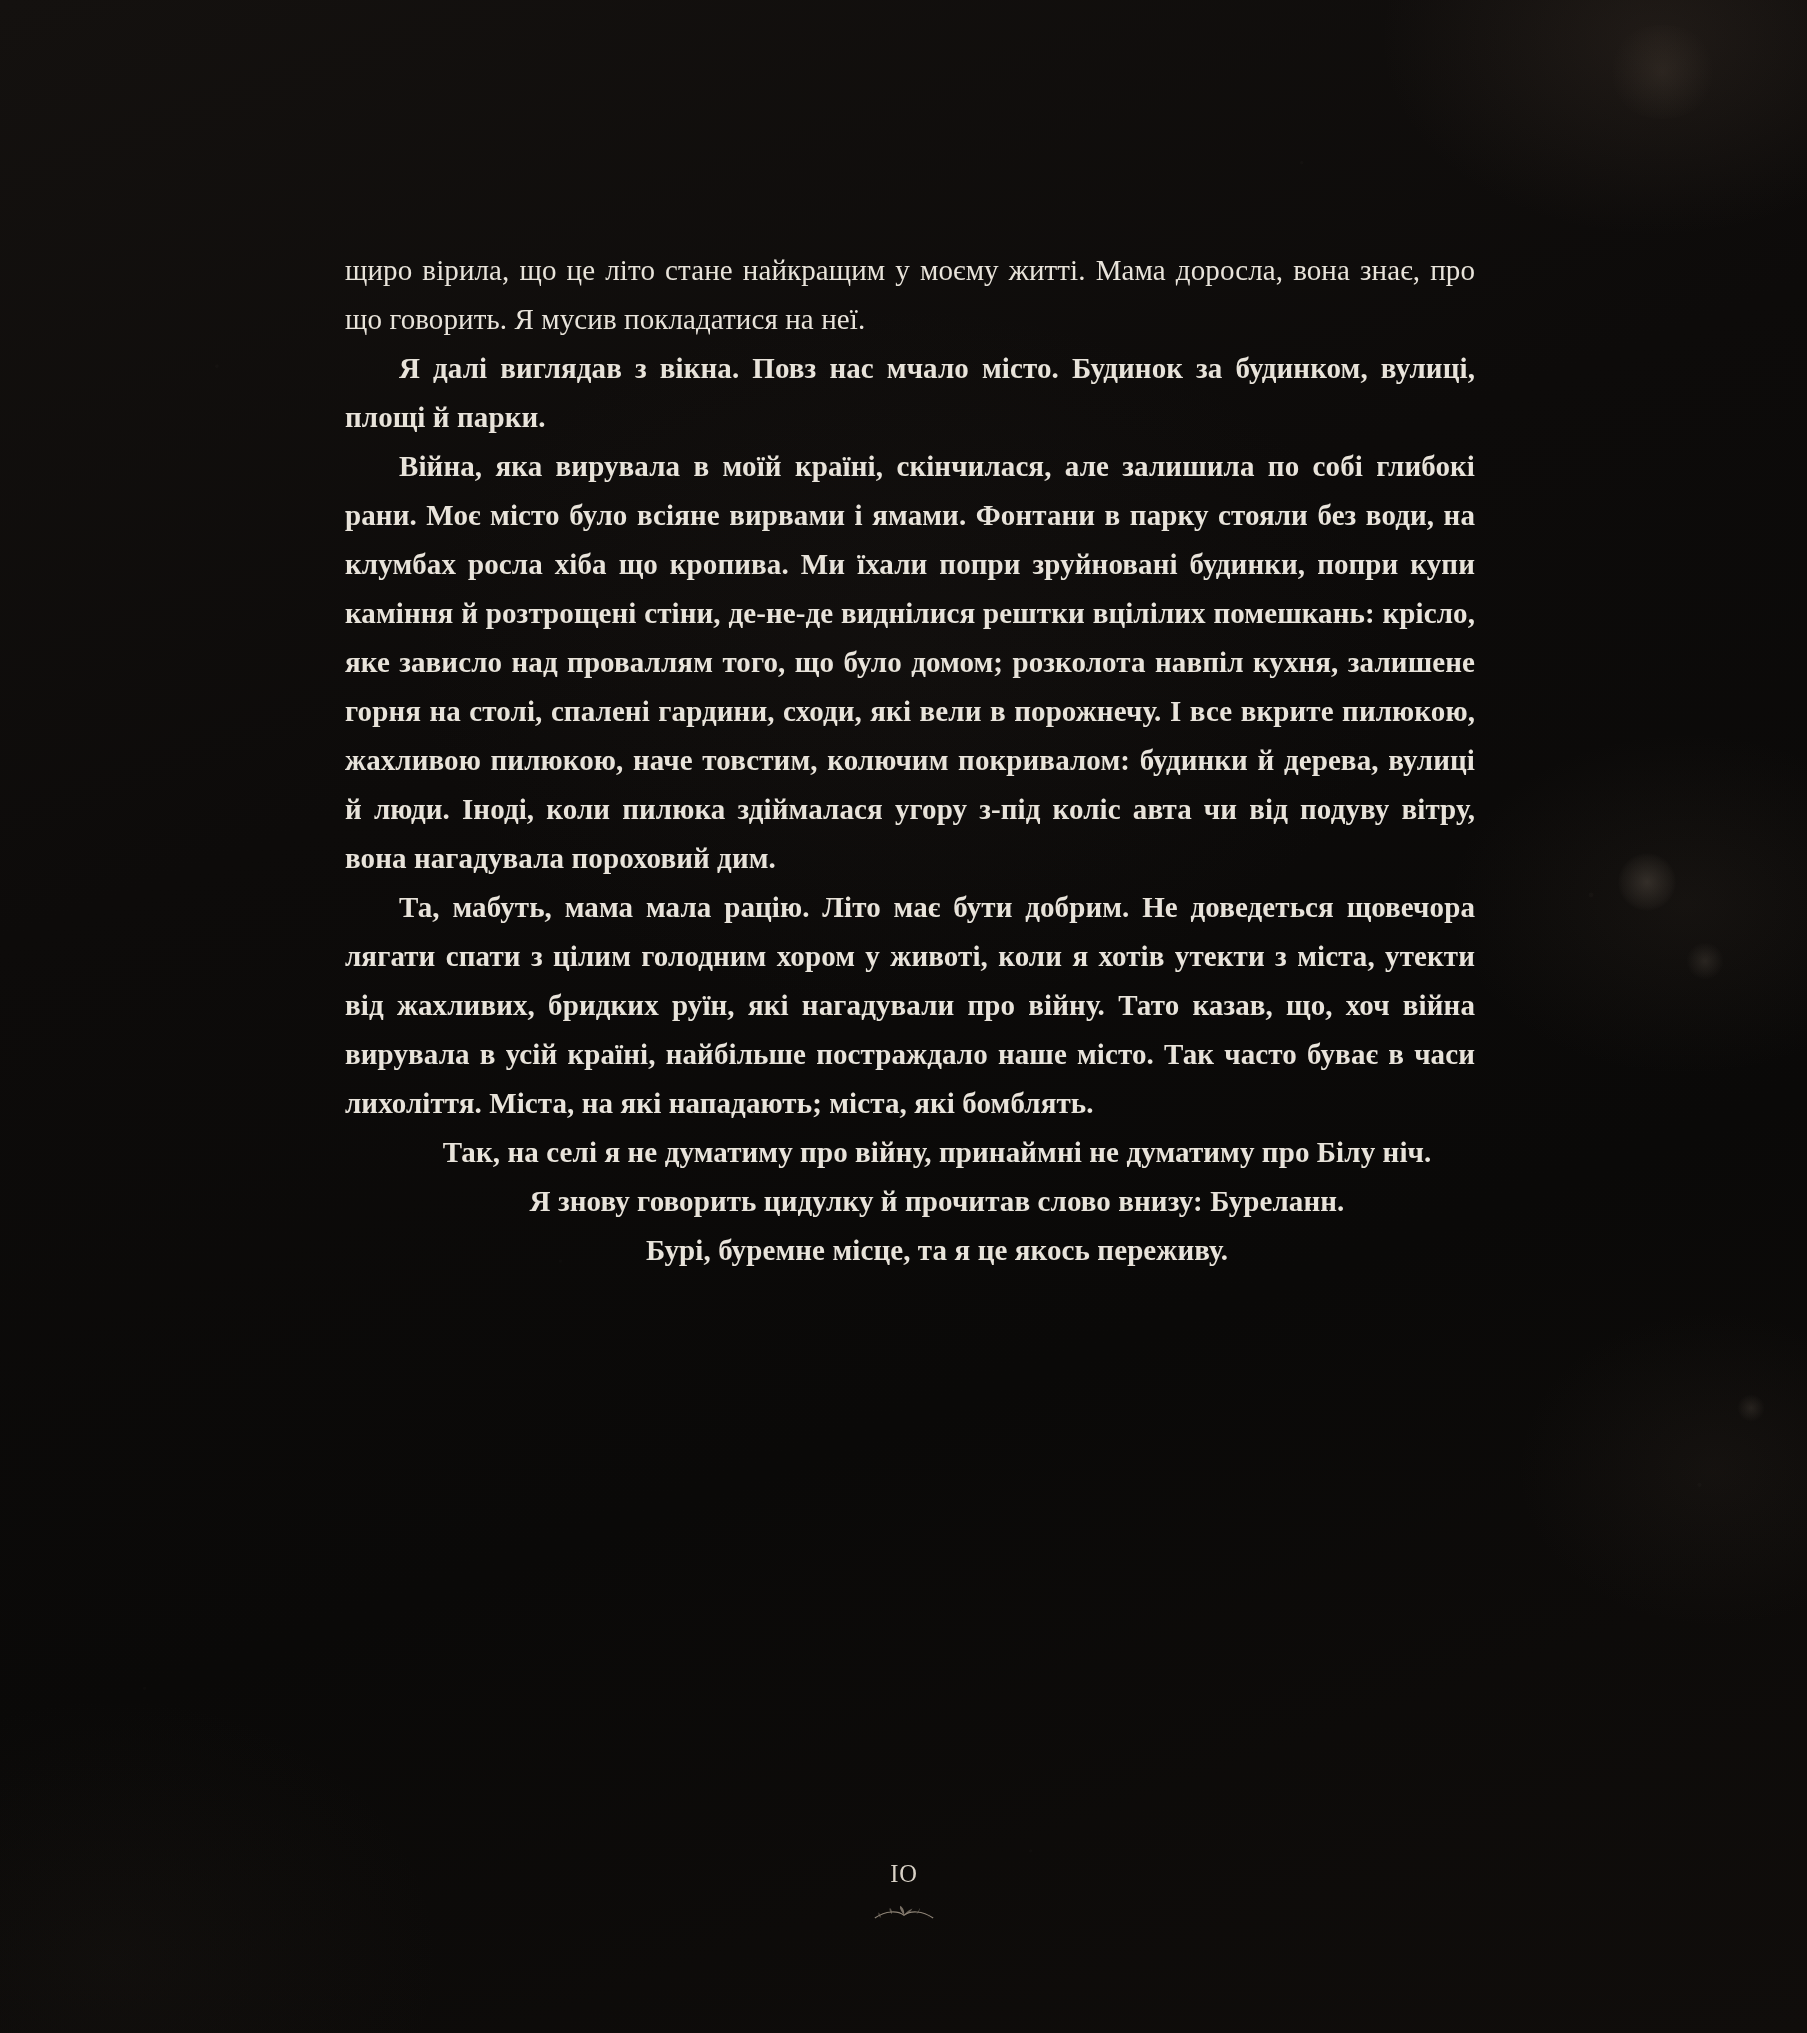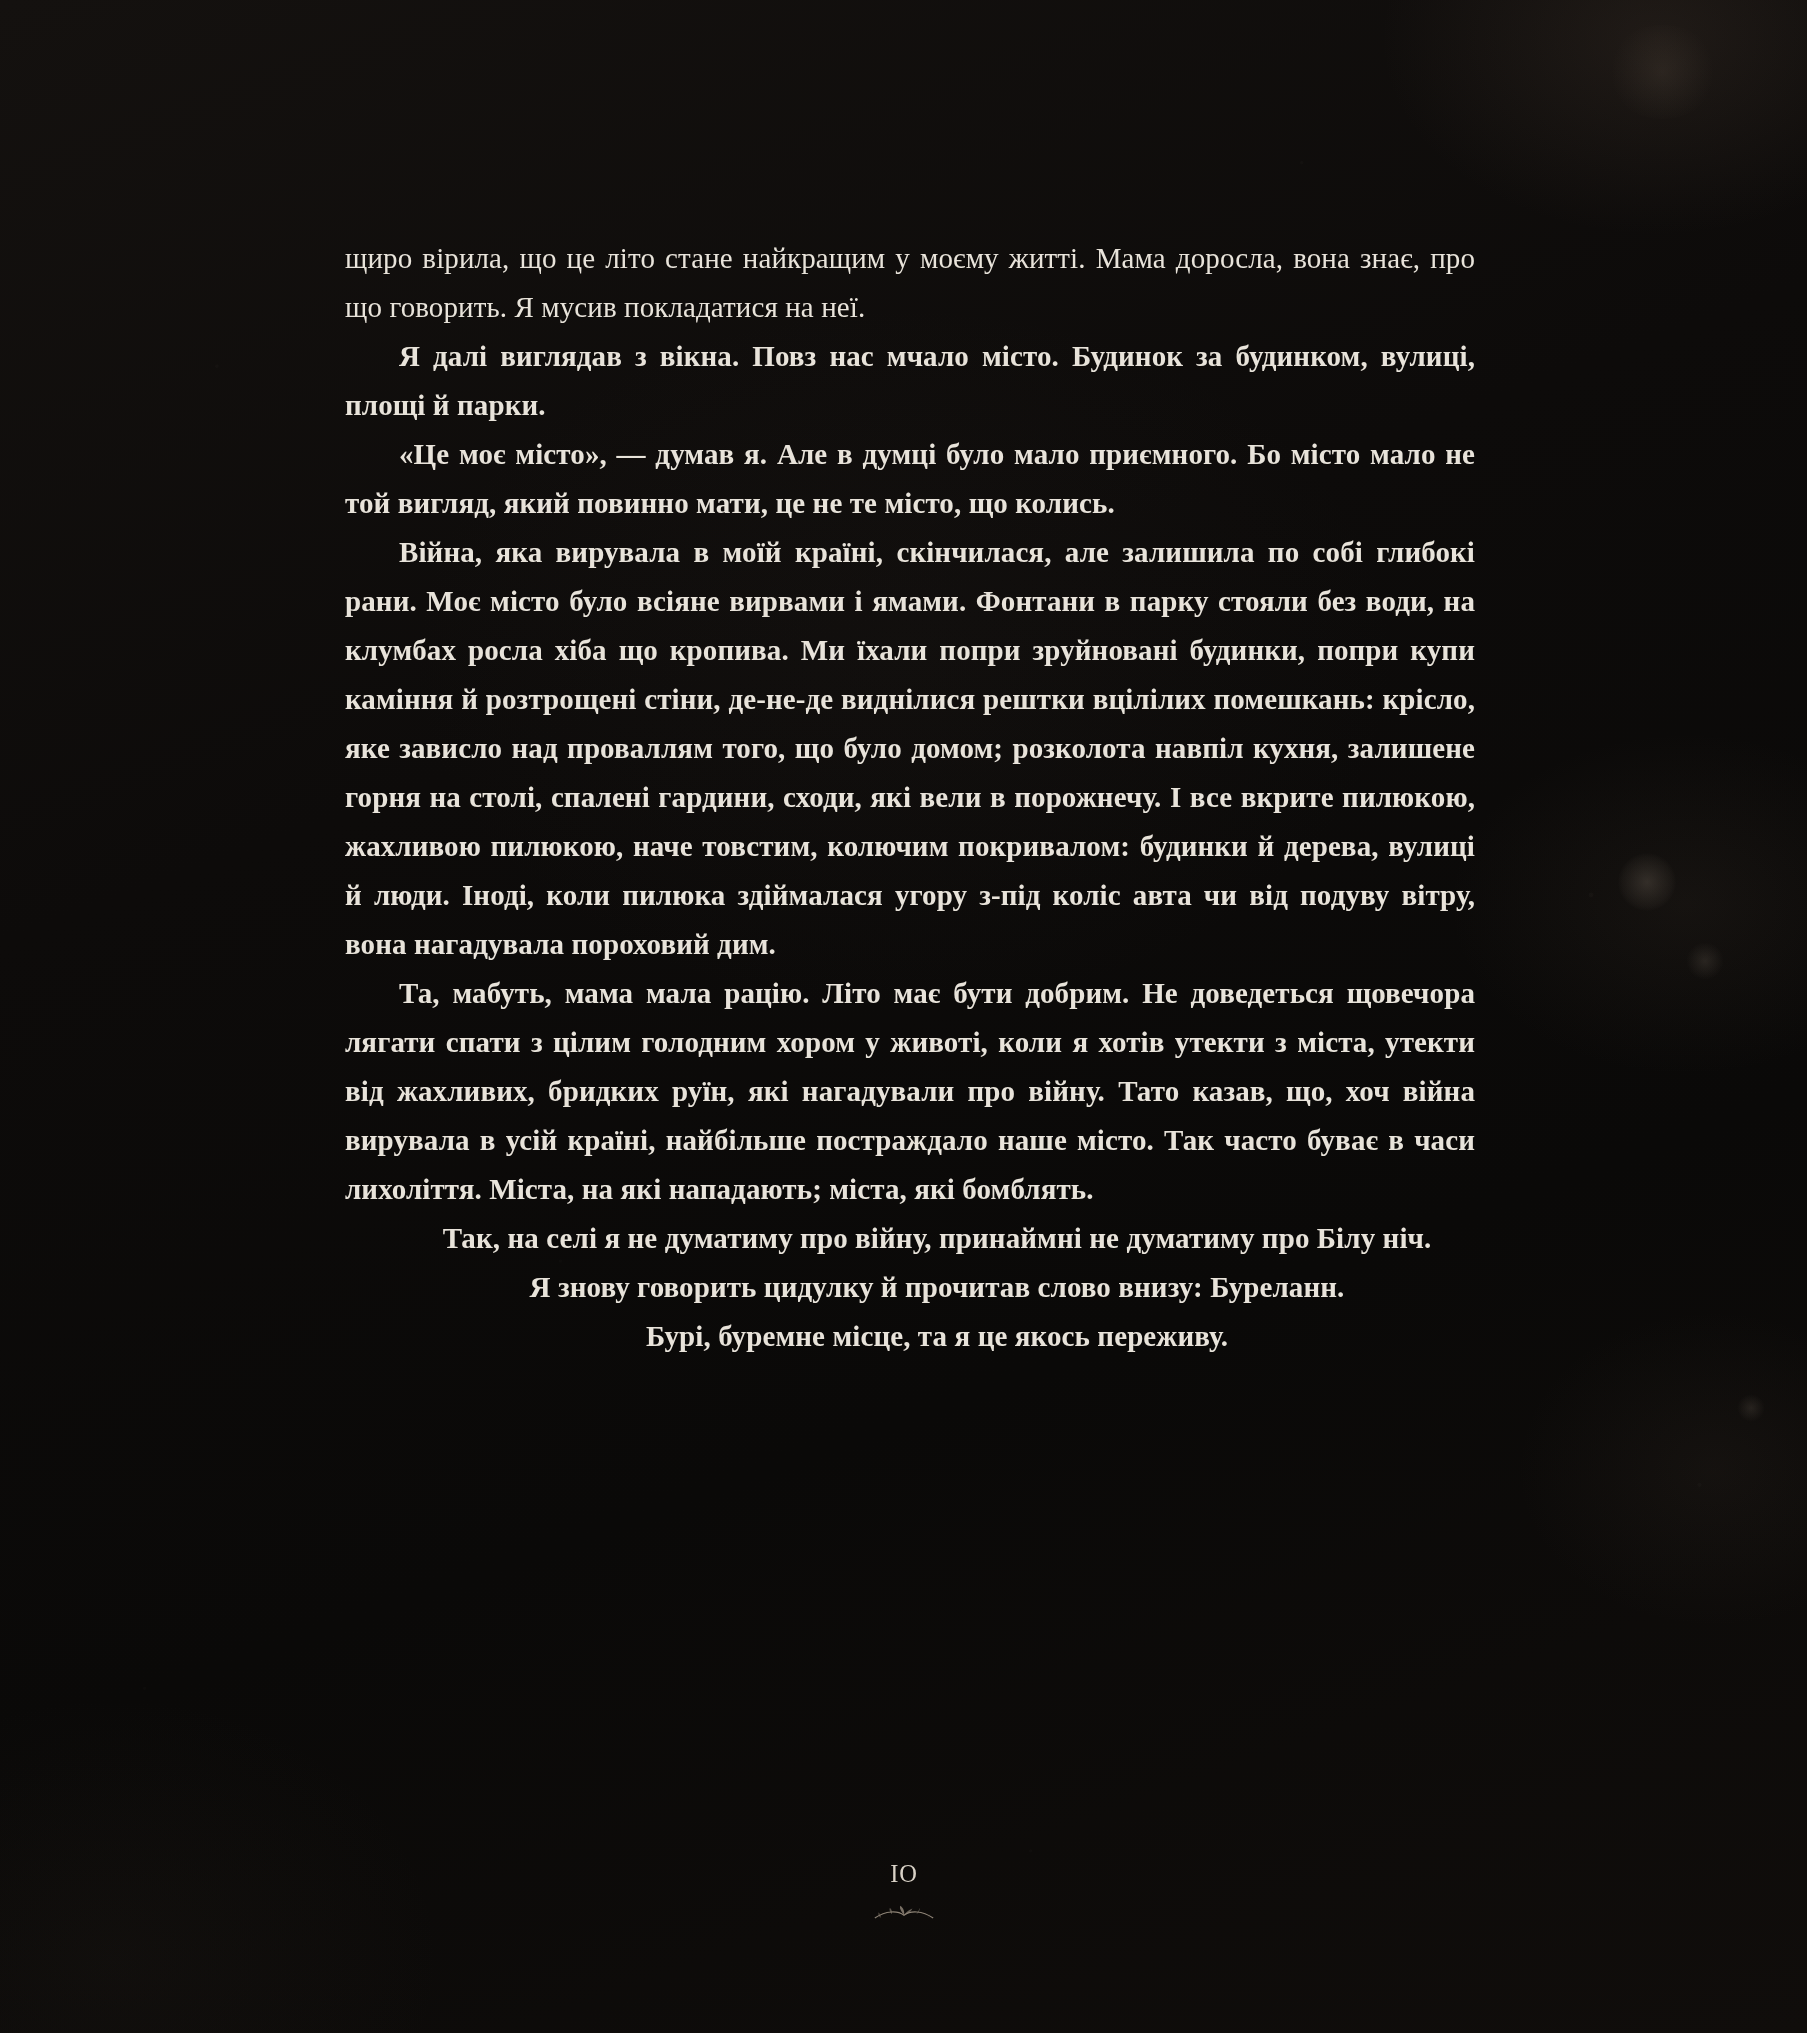--- a/index.html
+++ b/index.html
@@ -50,21 +50,21 @@
   .bokeh-2 { left: 1686px; top: 942px; width: 38px; height: 38px;
     background: radial-gradient(circle, rgba(196,178,158,0.13), rgba(0,0,0,0) 70%); }
   .bokeh-3 { left: 1737px; top: 1394px; width: 28px; height: 28px;
     background: radial-gradient(circle, rgba(196,178,158,0.12), rgba(0,0,0,0) 70%); }
   .bokeh-4 { left: 1606px; top: 24.5px; width: 113px; height: 94px;
     background: radial-gradient(circle, rgba(150,130,110,0.12), rgba(0,0,0,0) 70%); }
 
   .text-column {
     position: absolute;
     left: 345px;
-    top: 234px;
+    top: 246px;
     width: 1130px;
   }
 
   .body-text {
     color: #e8e3da;
     font-size: 29px;
     line-height: 49px;
     text-align: justify;
     text-justify: inter-word;
     letter-spacing: 0.1px;
@@ -114,21 +114,20 @@
   <div class="bokeh bokeh-4"></div>
   <div class="bokeh bokeh-1"></div>
   <div class="bokeh bokeh-2"></div>
   <div class="bokeh bokeh-3"></div>
   <div class="grain"></div>
 
   <div class="text-column">
     <div class="body-text">
       <p>щиро вірила, що це літо стане найкращим у моєму житті. Мама доросла, вона знає, про що говорить. Я мусив покладатися на неї.</p>
       <p class="indent">Я далі виглядав з вікна. Повз нас мчало місто. Будинок за будинком, вулиці, площі й парки.</p>
-      <p class="indent">«Це моє місто», — думав я. Але в думці було мало приємного. Бо місто мало не той вигляд, який повинно мати, це не те місто, що колись.</p>
       <p class="indent">Війна, яка вирувала в моїй країні, скінчилася, але залишила по собі глибокі рани. Моє місто було всіяне вирвами і ямами. Фонтани в парку стояли без води, на клумбах росла хіба що кропива. Ми їхали попри зруйновані будинки, попри купи каміння й розтрощені стіни, де-не-де виднілися рештки вцілілих помешкань: крісло, яке зависло над проваллям того, що було домом; розколота навпіл кухня, залишене горня на столі, спалені гардини, сходи, які вели в порожнечу. І все вкрите пилюкою, жахливою пилюкою, наче товстим, колючим покривалом: будинки й дерева, вулиці й люди. Іноді, коли пилюка здіймалася угору з-під коліс авта чи від подуву вітру, вона нагадувала пороховий дим.</p>
       <p class="indent">Та, мабуть, мама мала рацію. Літо має бути добрим. Не доведеться щовечора лягати спати з цілим голодним хором у животі, коли я хотів утекти з міста, утекти від жахливих, бридких руїн, які нагадували про війну. Тато казав, що, хоч війна вирувала в усій країні, найбільше постраждало наше місто. Так часто буває в часи лихоліття. Міста, на які нападають; міста, які бомблять.</p>
       <p class="indent last-line">Так, на селі я не думатиму про війну, принаймні не думатиму про Білу ніч.</p>
       <p class="indent last-line">Я знову говорить цидулку й прочитав слово внизу: Буреланн.</p>
       <p class="indent last-line">Бурі, буремне місце, та я це якось переживу.</p>
     </div>
   </div>
 
   <div class="folio">IO</div>
 

